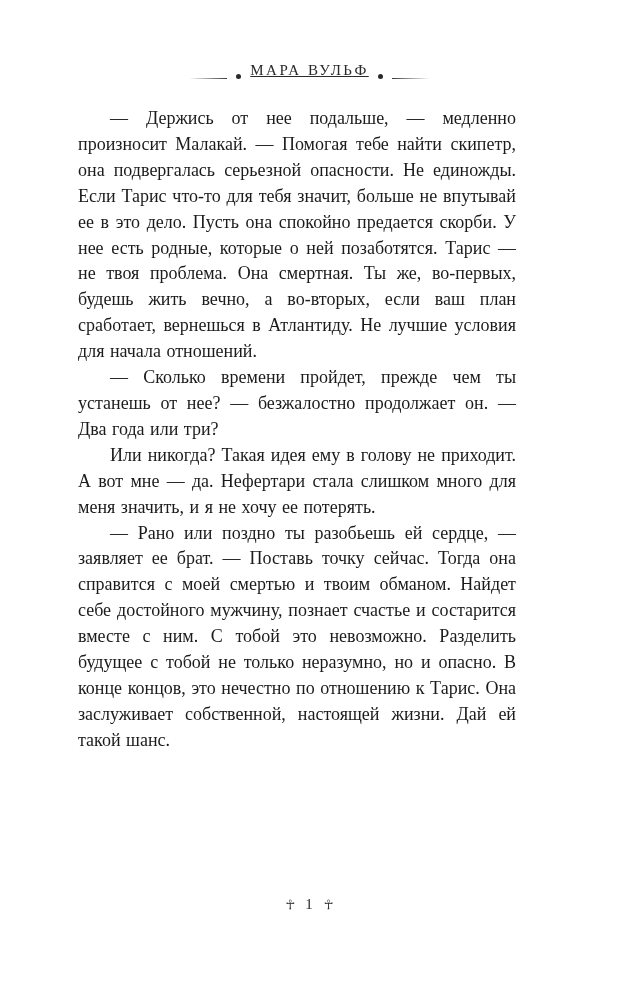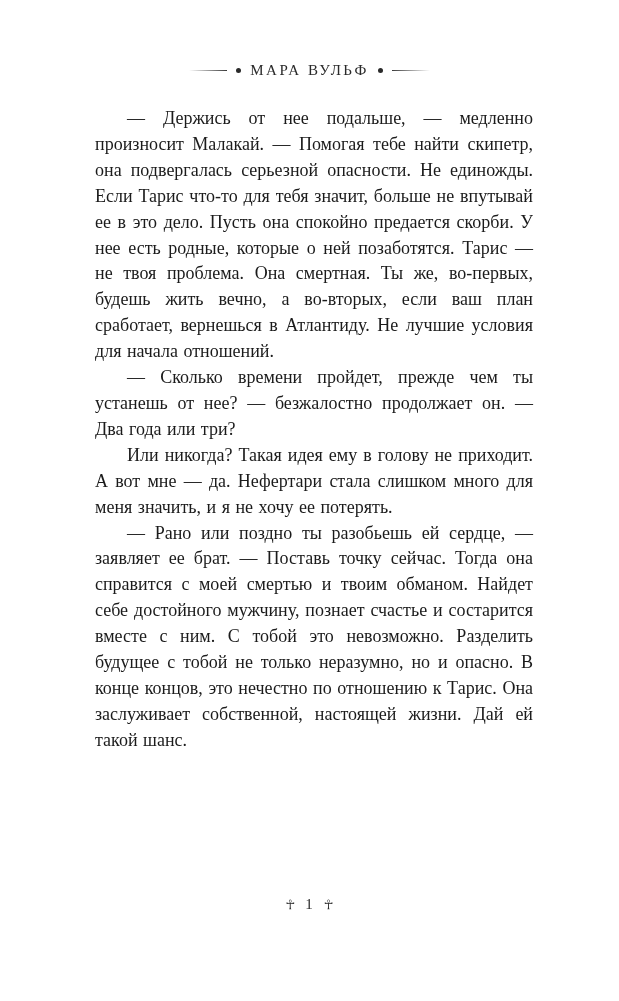--- a/index.html
+++ b/index.html
@@ -17,45 +17,46 @@
     font-family: "Liberation Serif", "DejaVu Serif", serif;
     box-sizing: border-box;
     overflow: hidden;
   }
   .page-header {
     position: absolute;
     top: 62px;
     left: 0;
     width: 100%;
     display: flex;
-    align-items: center;
+    align-items: flex-end;
     justify-content: center;
     gap: 9px;
     font-size: 15px;
     letter-spacing: 2.5px;
     color: #2a2a2a;
+    text-decoration: underline;
   }
   .orn-rule {
     display: inline-block;
     width: 38px;
     height: 1px;
   }
   .orn-rule.left  { background: linear-gradient(to left,  #3a3a3a, rgba(58,58,58,0)); }
   .orn-rule.right { background: linear-gradient(to right, #3a3a3a, rgba(58,58,58,0)); }
   .orn-dot {
     display: inline-block;
     width: 5px;
     height: 5px;
     border-radius: 50%;
     background: #2a2a2a;
   }
   .text-block {
     position: absolute;
     top: 106px;
-    left: 95px;
+    left: 78px;
     width: 438px;
     font-size: 18px;
     line-height: 25.9px;
     text-align: justify;
   }
   .text-block p {
     margin: 0;
     padding: 0;
     text-indent: 32px;
     word-spacing: 1px;

